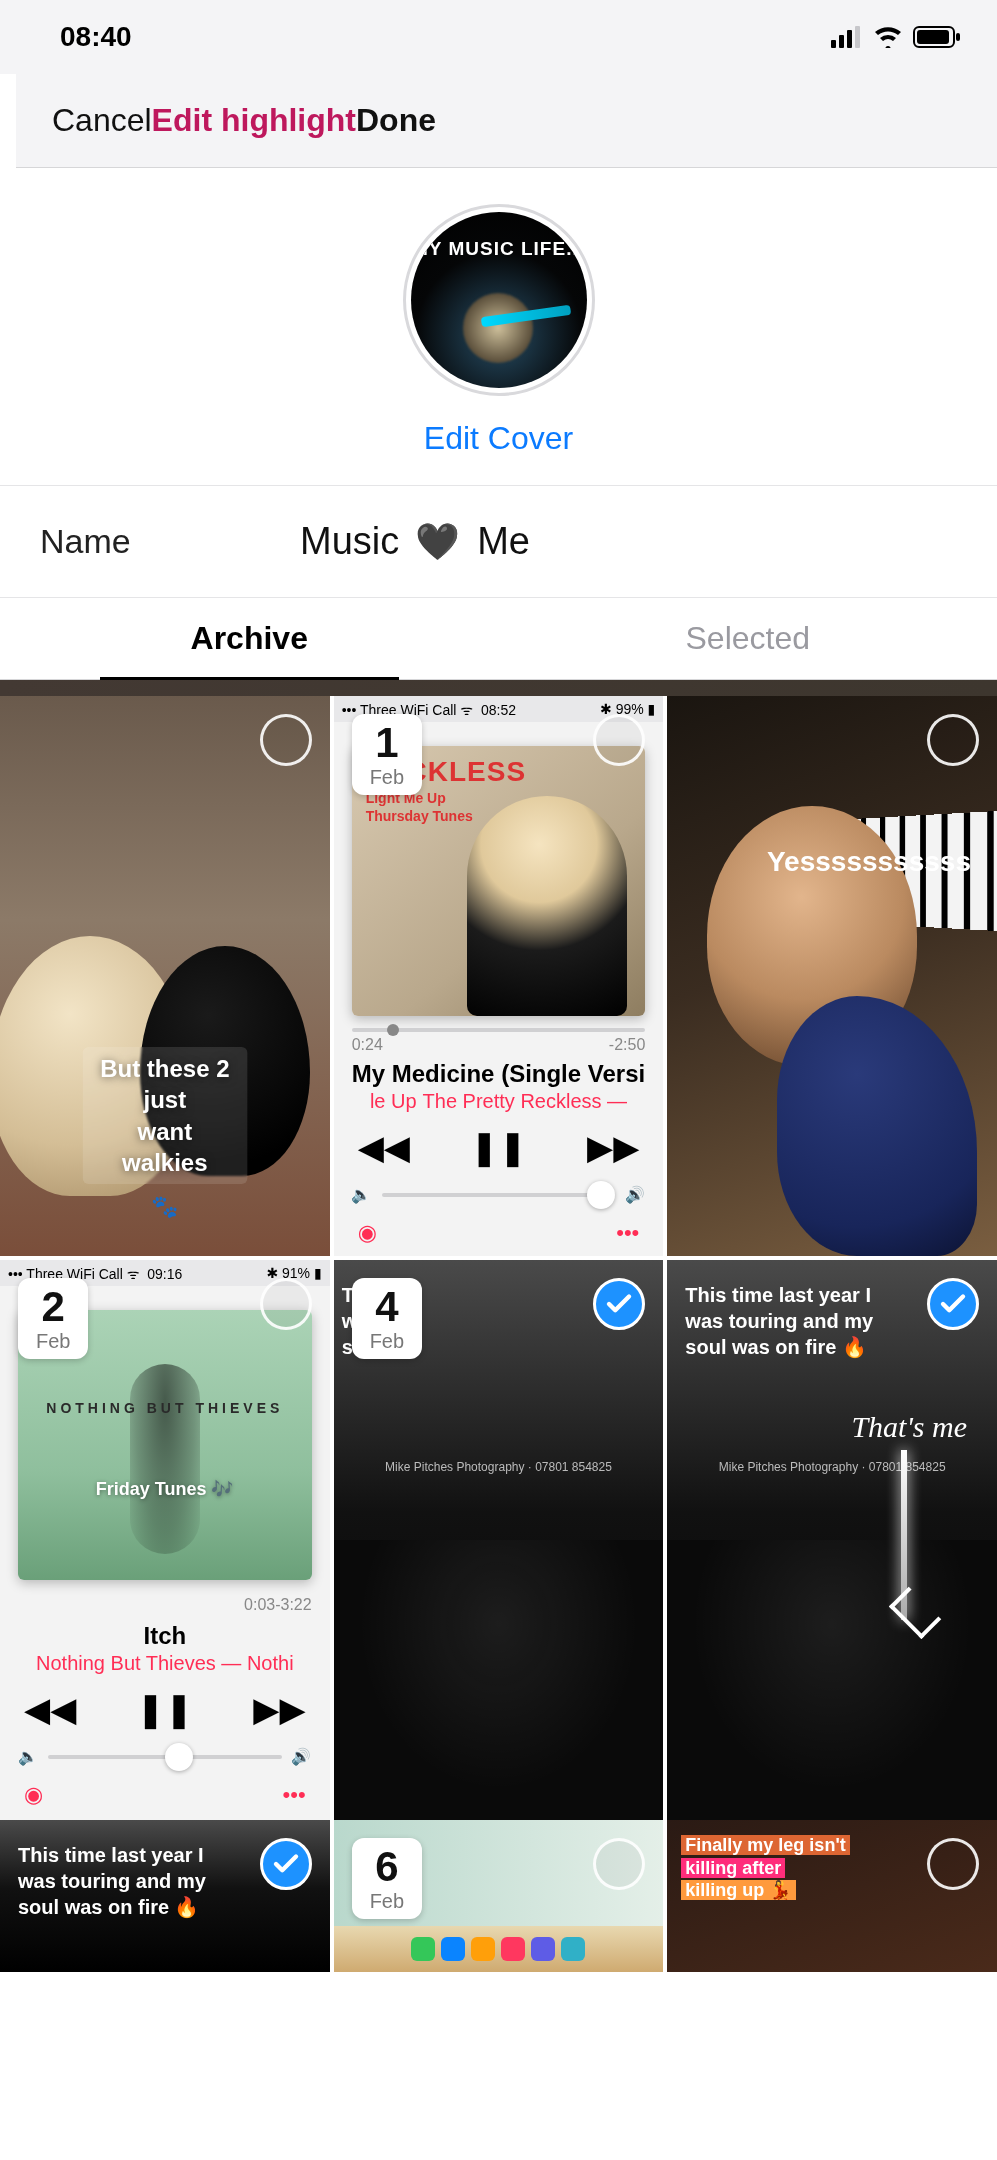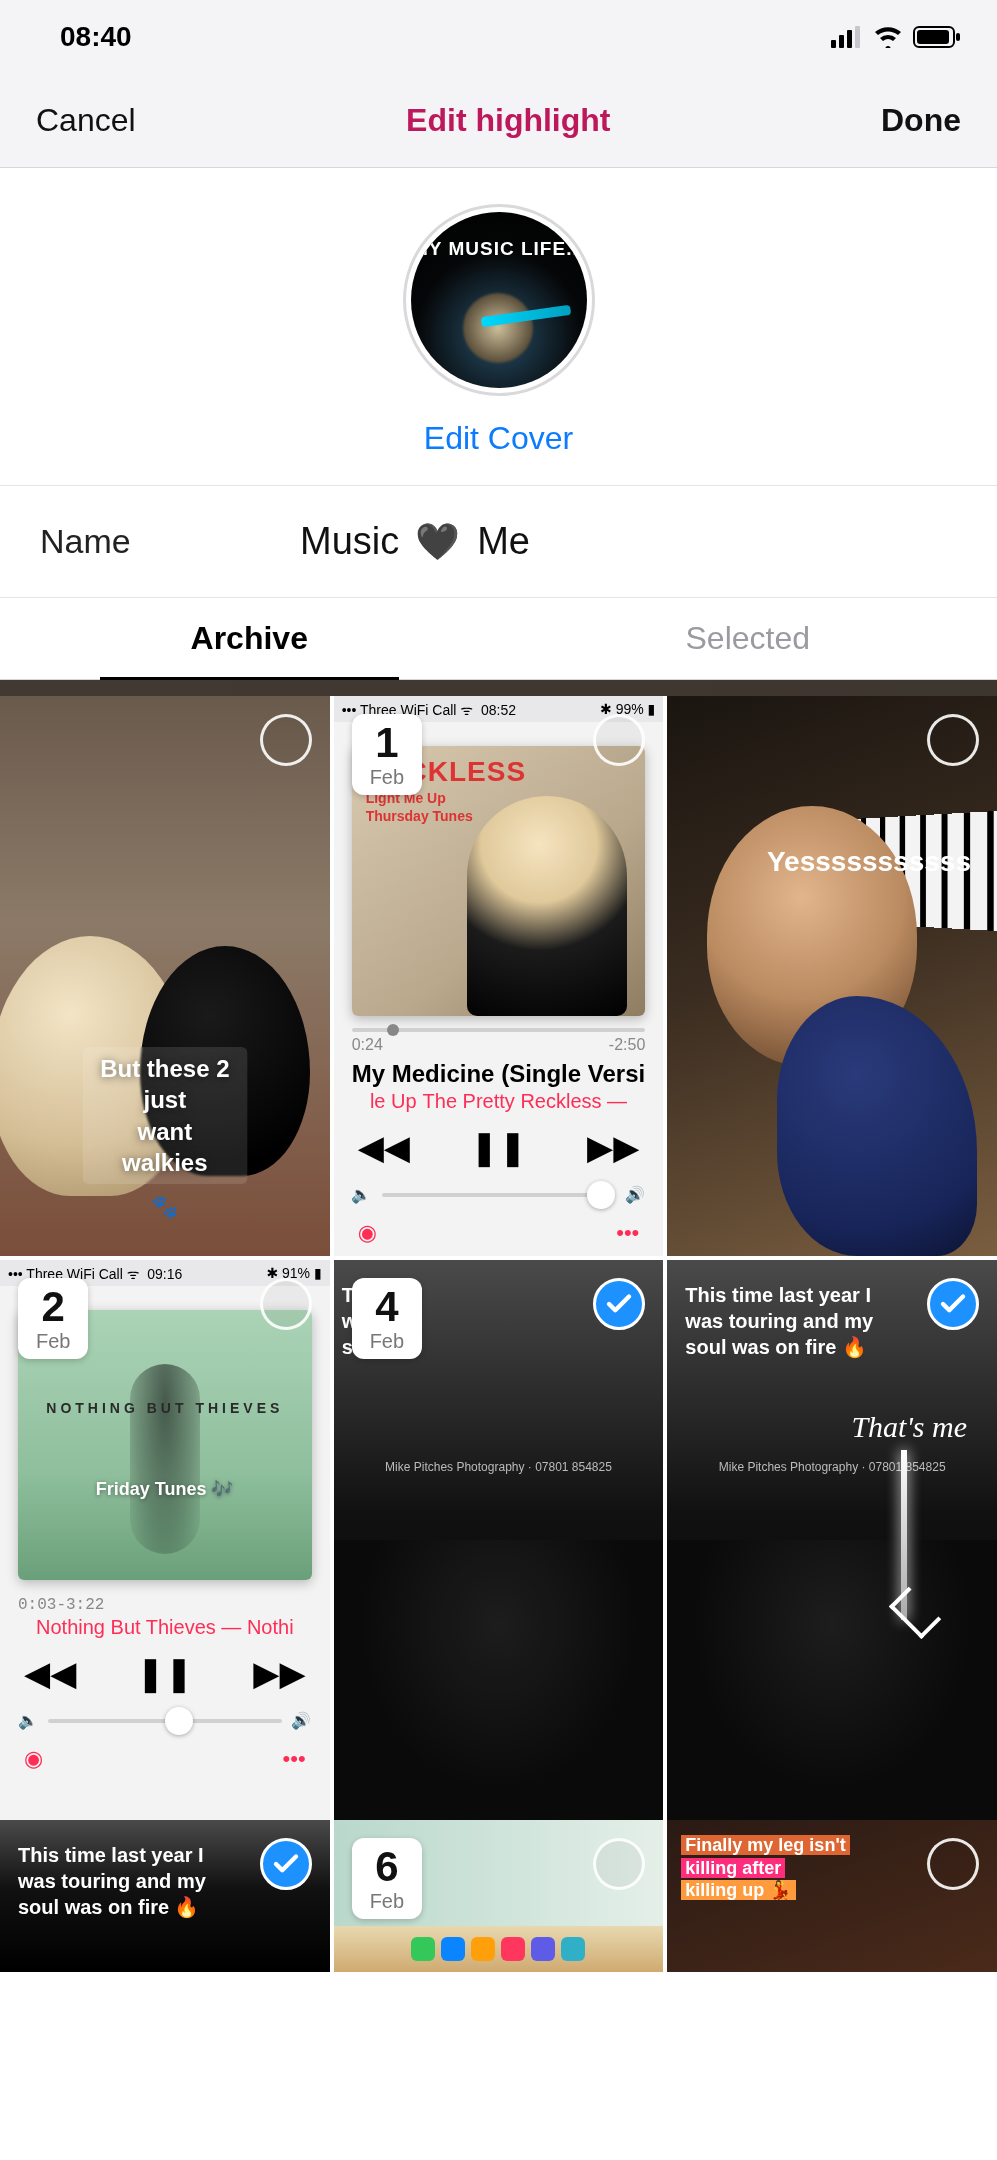--- a/index.html
+++ b/index.html
@@ -4,21 +4,21 @@
 <style>
   * { box-sizing: border-box; margin: 0; padding: 0; }
   html, body { width: 997px; height: 2160px; font-family: -apple-system, "Helvetica Neue", Arial, sans-serif; background:#fff; overflow:hidden; }
 
   
   .status-bar { height: 74px; background:#f4f4f6; display:flex; align-items:center; justify-content:space-between; padding:0 36px 0 60px; font-size:28px; font-weight:600; color:#000;gap:48px; }
   .status-right { display:flex; align-items:center; gap:10px; }
   .status-right svg { display:block; }
 
   
-  .nav-bar { height: 94px; background:#f4f4f6; display:flex; align-items:center; justify-content:space-between; padding:0 36px; border-bottom:1px solid #d6d6d8;}
+  .nav-bar { height: 94px; background:#f4f4f6; display:flex; align-items:center; justify-content:flex-start; padding:0 36px; border-bottom:1px solid #d6d6d8;margin-left:16px;}
   .nav-cancel { font-size:32px; color:#111; }
   .nav-title { font-size:32px; font-weight:700; color:#be185d;}
   .nav-done  { font-size:32px; font-weight:700; color:#111;}
 
   
   .cover-area { background:#fff; display:flex; flex-direction:column; align-items:center; padding:36px 0 28px; border-bottom:1px solid #e5e5e7;}
   .cover-circle { width:192px; height:192px; border-radius:50%; border:3px solid #d9d9dc; padding:5px; display:flex; align-items:center; justify-content:center; }
   .cover-inner { width:100%; height:100%; border-radius:50%; background: radial-gradient(circle at 50% 70%, #274e66 0%, #050607 55%, #000 100%); display:flex; flex-direction:column; align-items:center; justify-content:flex-start; padding-top:26px; color:#fff; font-size:19px; letter-spacing:1px; font-weight:600; overflow:hidden; position:relative;}
   .cover-inner .stripe { position:absolute; left:40%; top:56%; width:90px; height:10px; background:linear-gradient(90deg,#00d9ff,#00a0c0); border-radius:4px; transform:rotate(-8deg);}
   .cover-inner .blob { position:absolute; left:30%; top:46%; width:70px; height:70px; border-radius:50%; background:radial-gradient(circle,#cdbf9a 0%, #5a4e3a 70%); filter:blur(1px);}
@@ -82,21 +82,21 @@
   .c3 .leg { position:absolute; right:20px; bottom:0; width:200px; height:260px; background:radial-gradient(circle at 40% 30%, #2a3a7a 0%, #18255a 70%, #0c1333 100%); border-radius:40% 60% 20% 40%;}
   .c3 .yess { position:absolute; top:150px; right:26px; font-size:28px; font-weight:800; color:#fff;}
 
   
   .c4 { background:#f3f3f3; color:#000;}
   .c4 .mini-status { height:26px; background:#e8e8ea; font-size:14px; color:#000; display:flex; align-items:center; justify-content:space-between; padding:0 8px;}
   .c4 .art { margin:24px 18px 12px; height:270px; border-radius:6px; background:linear-gradient(180deg,#abd3b6 0%, #8fbf9d 60%, #6aa079 100%); position:relative; box-shadow:0 3px 12px rgba(0,0,0,0.25);}
   .c4 .art .sil { position:absolute; left:50%; top:20%; transform:translateX(-50%); width:70px; height:190px; background:radial-gradient(ellipse at 50% 20%, rgba(0,0,0,0.55) 0%, rgba(0,0,0,0.25) 60%, transparent 100%); border-radius:40px;}
   .c4 .art .band { position:absolute; top:90px; width:100%; text-align:center; font-size:14px; letter-spacing:4px; font-weight:700; color:#2a2a2a;}
   .c4 .art .ft { position:absolute; top:168px; width:100%; text-align:center; font-size:18px; font-weight:700; color:#fff; text-shadow:0 1px 4px rgba(0,0,0,0.4);}
-  .c4 .times { display:flex; justify-content:flex-start; margin:16px 18px 0; font-size:16px; color:#888;font-family:Liberation Mono, monospace;}
+  .c4 .times { display:flex; justify-content:flex-end; margin:16px 18px 0; font-size:16px; color:#888;}
   .c4 .track { text-align:center; font-size:24px; font-weight:700; margin-top:8px;}
   .c4 .artist-row { text-align:center; font-size:20px; color:#ff2d55; margin-top:2px; white-space:nowrap; overflow:hidden;}
   .c4 .controls { display:flex; justify-content:center; gap:60px; margin-top:14px; font-size:34px;}
   .c4 .vol { margin:18px 18px 0; display:flex; align-items:center; gap:10px;}
   .c4 .vol .bar { flex:1; height:4px; background:#d0d0d2; border-radius:2px; position:relative;}
   .c4 .vol .knob { position:absolute; left:50%; top:-12px; width:28px; height:28px; border-radius:50%; background:#fff; box-shadow:0 1px 4px rgba(0,0,0,0.3);}
   .c4 .bottom-icons { display:flex; justify-content:space-between; margin:16px 24px 0; color:#ff2d55; font-size:22px;}
 
   .c5, .c6, .c7 { background:linear-gradient(180deg,#4a4a4a 0%, #111 45%, #000 100%);}
   .stage-text { position:absolute; top:22px; left:18px; right:70px; font-size:20px; font-weight:700; line-height:1.3; color:#fff;}
@@ -255,20 +255,21 @@
     <div class="select-circle"></div>
     <div class="art">
       <div class="sil"></div>
       <div class="band">NOTHING BUT THIEVES</div>
       <div class="ft">Friday Tunes 🎶</div>
     </div>
     <div class="times">
         <span>0:03</span>
         <span>-3:22</span>
       </div>
+    <div class="track">Itch</div>
     <div class="artist-row">Nothing But Thieves — Nothi</div>
     <div class="controls">
       <span>◀◀</span>
       <span>❚❚</span>
       <span>▶▶</span>
     </div>
     <div class="vol">
         <span class="speaker">🔈</span>
         <div class="bar">
           <div class="knob"></div>

